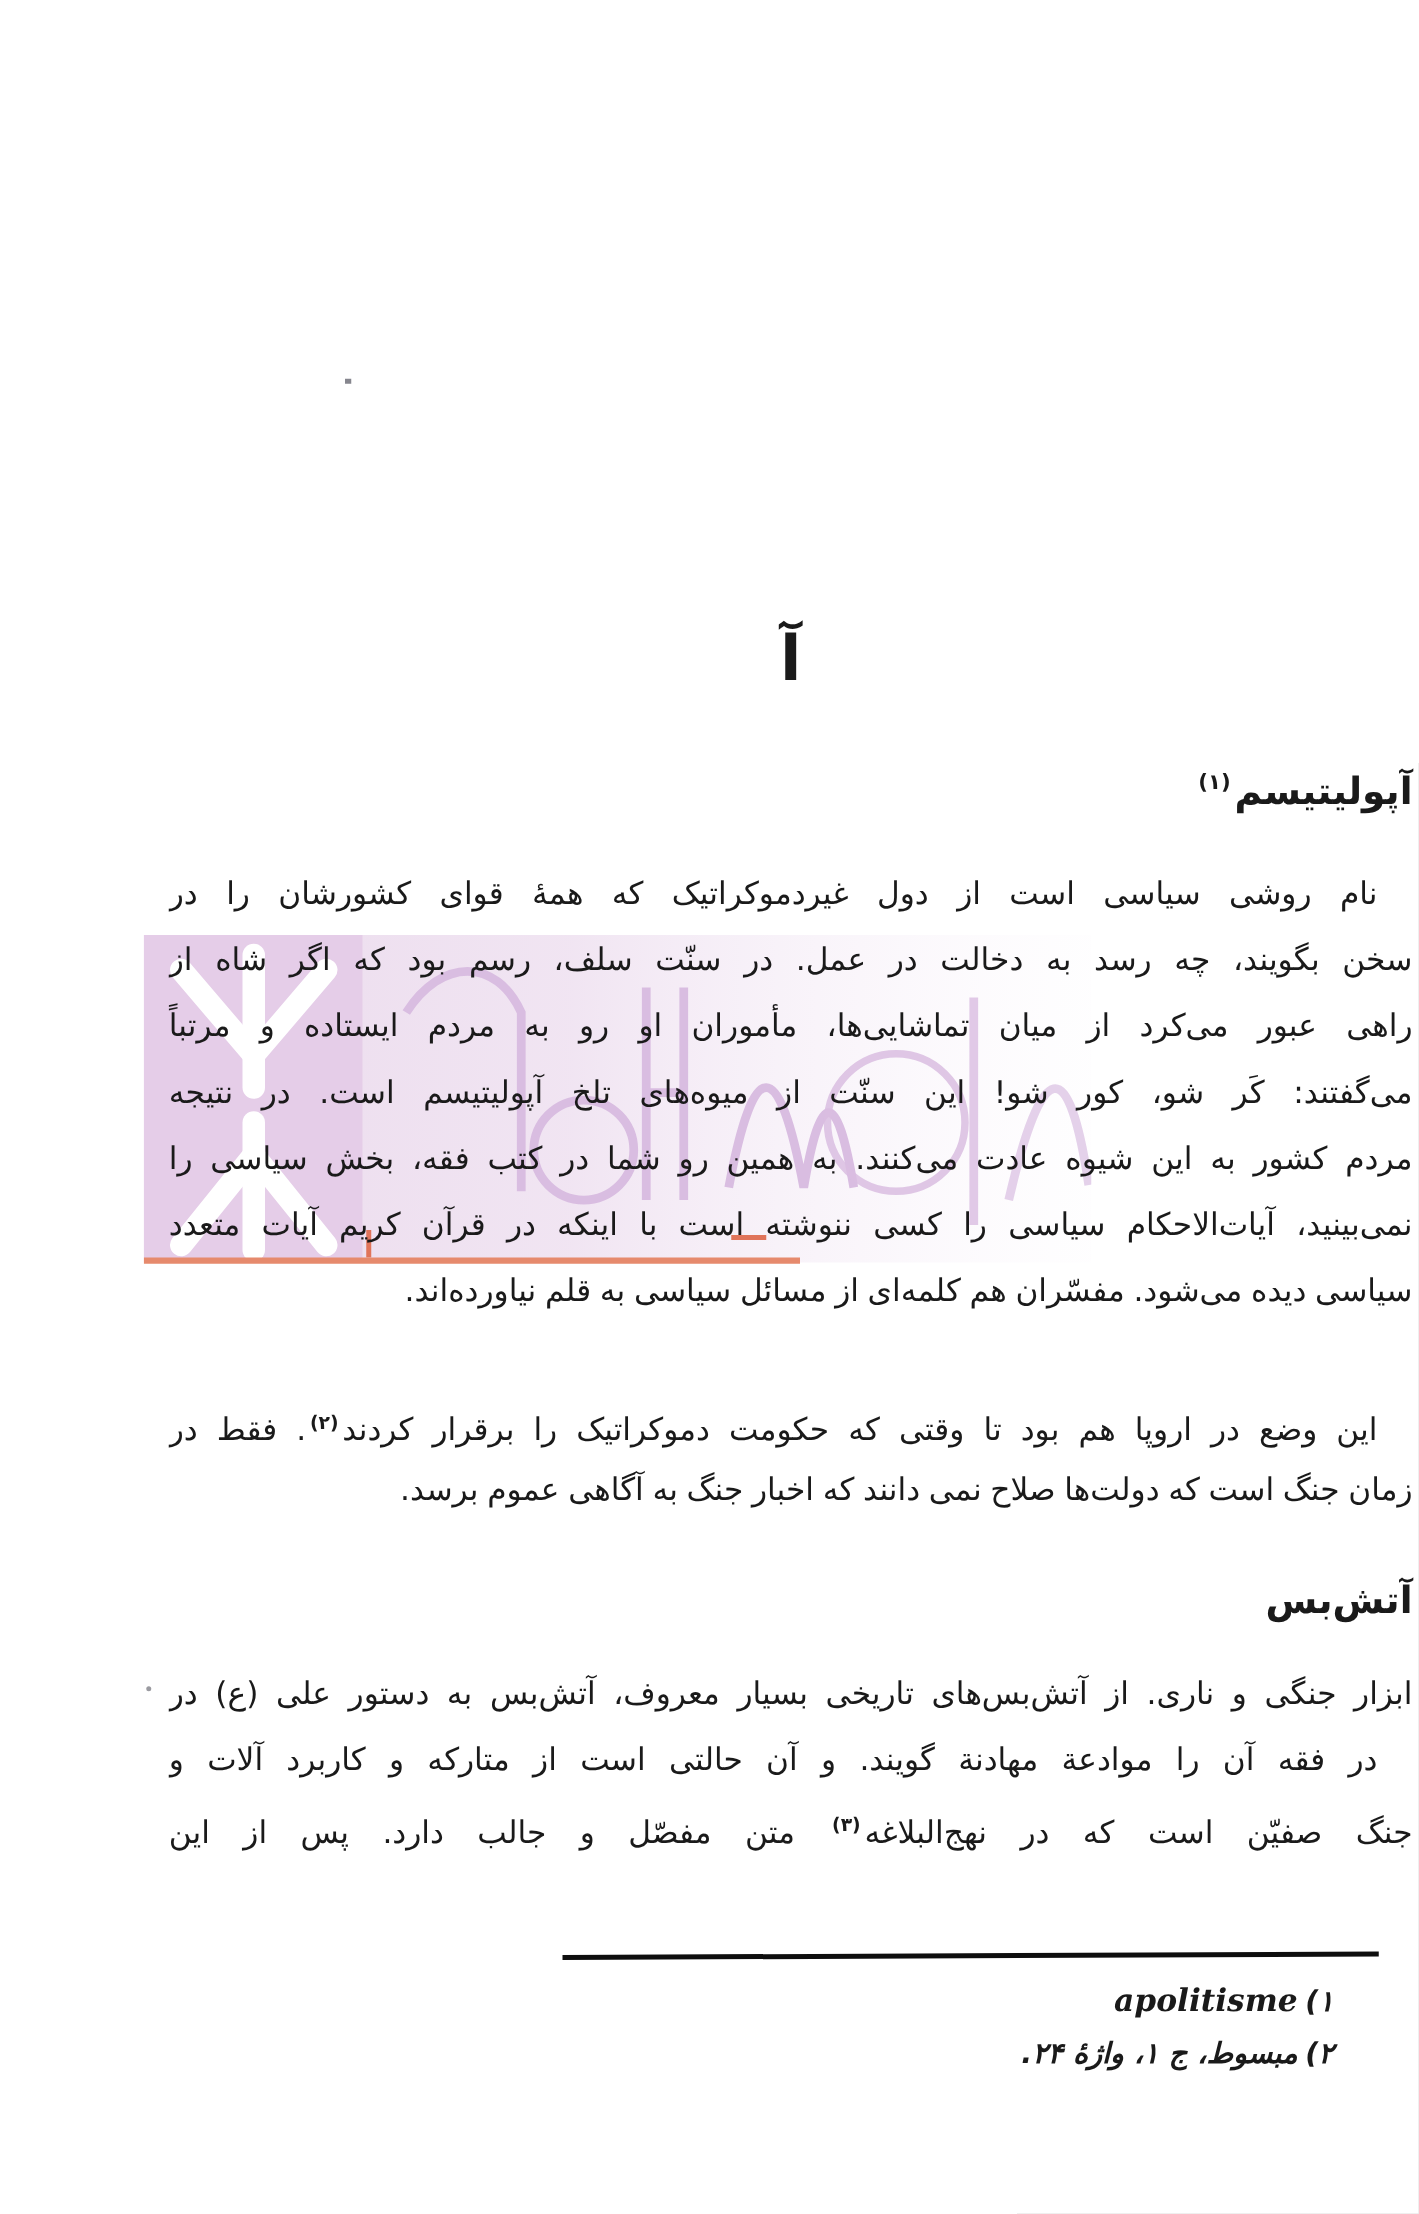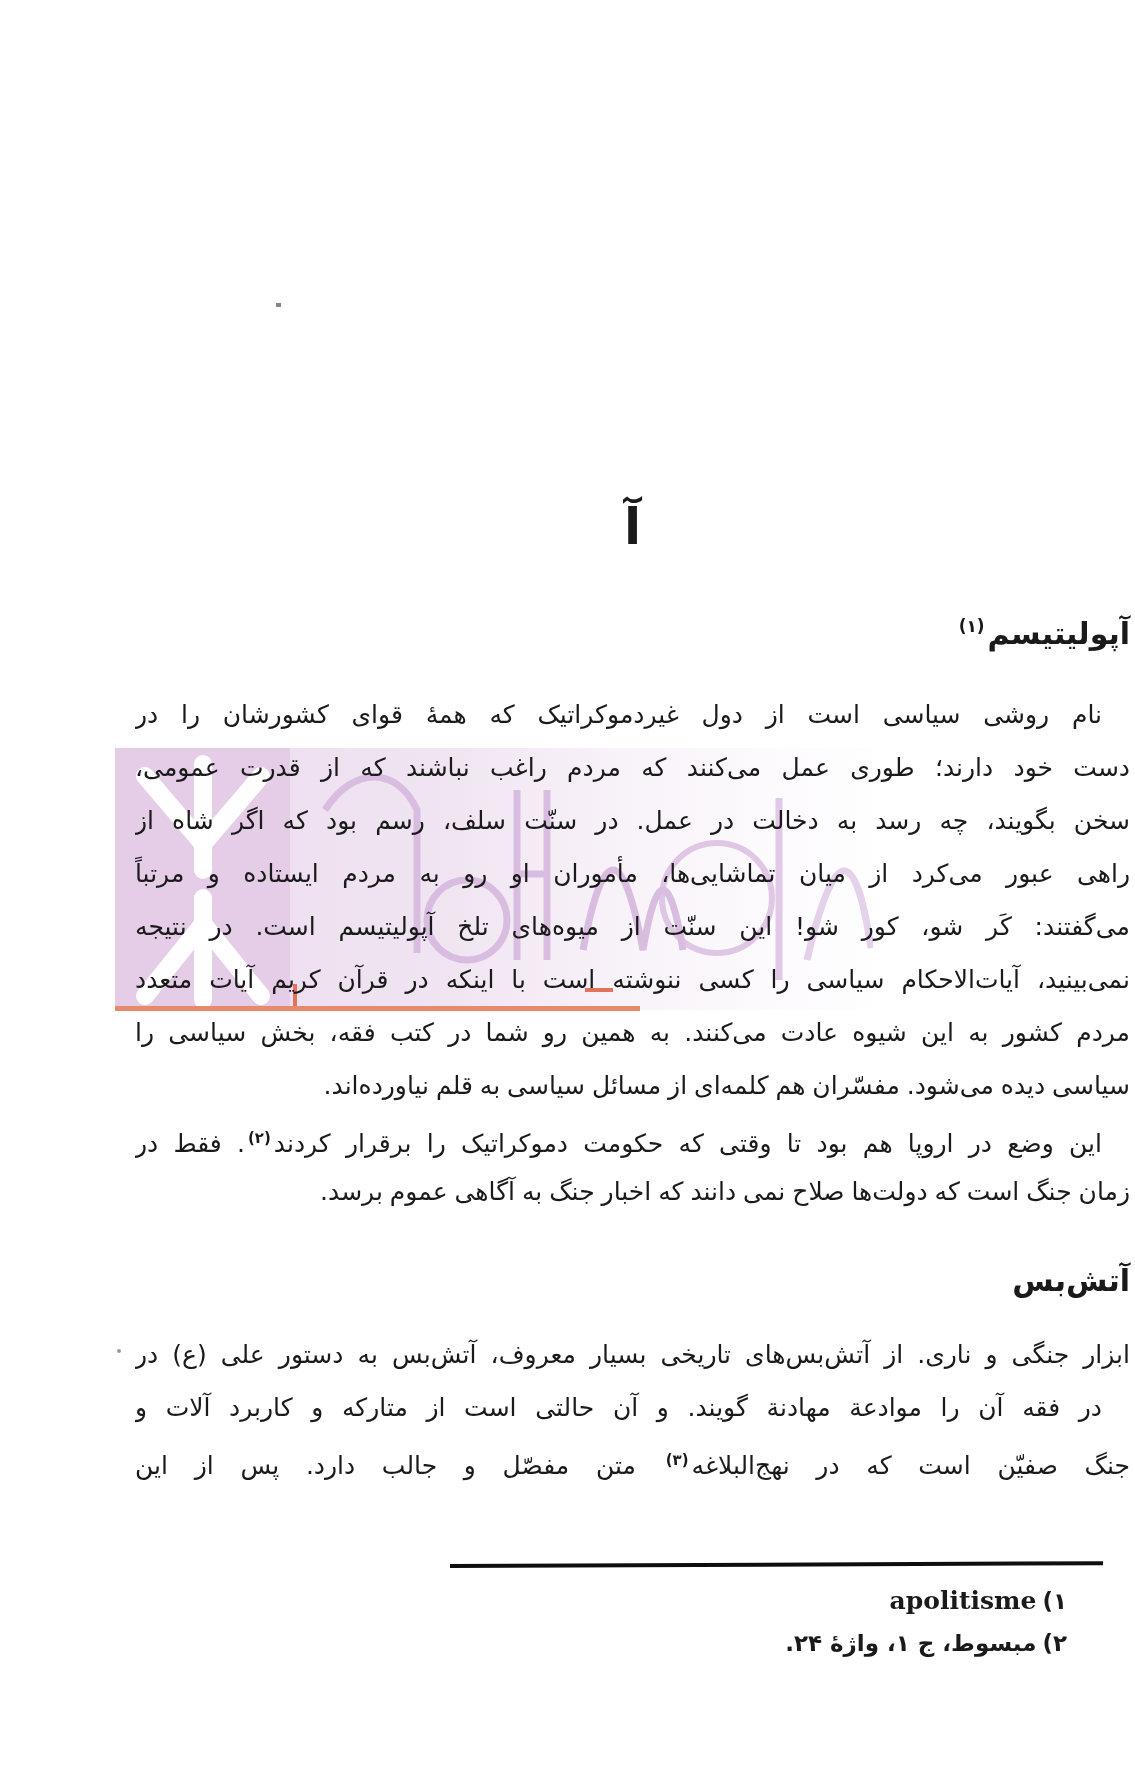--- a/index.html
+++ b/index.html
@@ -49,21 +49,21 @@
   .jline{text-align:justify;text-align-last:justify;}
   .indent{padding-right:28px;}
   .lastline{text-align-last:right;}
 
   .footnote-rule{
     position:absolute;left:450px;top:1564px;width:653px;height:3.5px;
     background:#0e0e0e;transform:rotate(-0.25deg);transform-origin:left center;
   }
   .footnotes{
     position:absolute;right:68px;top:1580px;direction:rtl;text-align:right;
-    font-size:23px;font-weight:bold;
+    font-size:23px;font-weight:bold;font-style:italic;
   }
   .fn{height:42px;line-height:42px;white-space:nowrap;}
   .fn-num{padding-left:6px;}
   .fn-text.latin{font-family:"DejaVu Serif", serif;font-size:25px;}
 </style>
 </head>
 <body>
 
 <div class="page">
 
@@ -111,26 +111,25 @@
   </div>
 
   <div class="section-letter">آ</div>
 
   <div class="entry-term t1">
     <span>آپولیتیسم</span><sup class="ref">(۱)</sup>
   </div>
 
   <div class="para p1">
     <div class="line jline indent">نام روشی سیاسی است از دول غیردموکراتیک که همهٔ قوای کشورشان را در</div>
-    <div class="line jline">دست خود دارند؛ طوری عمل می‌کنند که مردم راغب نباشند که از قدرت عمومی،</div>
     <div class="line jline">سخن بگویند، چه رسد به دخالت در عمل. در سنّت سلف، رسم بود که اگر شاه از</div>
     <div class="line jline">راهی عبور می‌کرد از میان تماشایی‌ها، مأموران او رو به مردم ایستاده و مرتباً</div>
     <div class="line jline">می‌گفتند: کَر شو، کور شو! این سنّت از میوه‌های تلخ آپولیتیسم است. در نتیجه</div>
+    <div class="line jline">مردم کشور به این شیوه عادت می‌کنند. به همین رو شما در کتب فقه، بخش سیاسی را</div>
     <div class="line jline">نمی‌بینید، آیات‌الاحکام سیاسی را کسی ننوشته است با اینکه در قرآن کریم آیات متعدد</div>
-    <div class="line jline">مردم کشور به این شیوه عادت می‌کنند. به همین رو شما در کتب فقه، بخش سیاسی را</div>
     <div class="line lastline">سیاسی دیده می‌شود. مفسّران هم کلمه‌ای از مسائل سیاسی به قلم نیاورده‌اند.</div>
   </div>
 
   <div class="para p2">
     <div class="line jline indent">
       <span>این وضع در اروپا هم بود تا وقتی که حکومت دموکراتیک را برقرار کردند</span><sup class="ref inline">(۲)</sup><span>. فقط در</span>
     </div>
     <div class="line lastline">زمان جنگ است که دولت‌ها صلاح نمی دانند که اخبار جنگ به آگاهی عموم برسد.</div>
   </div>
 

